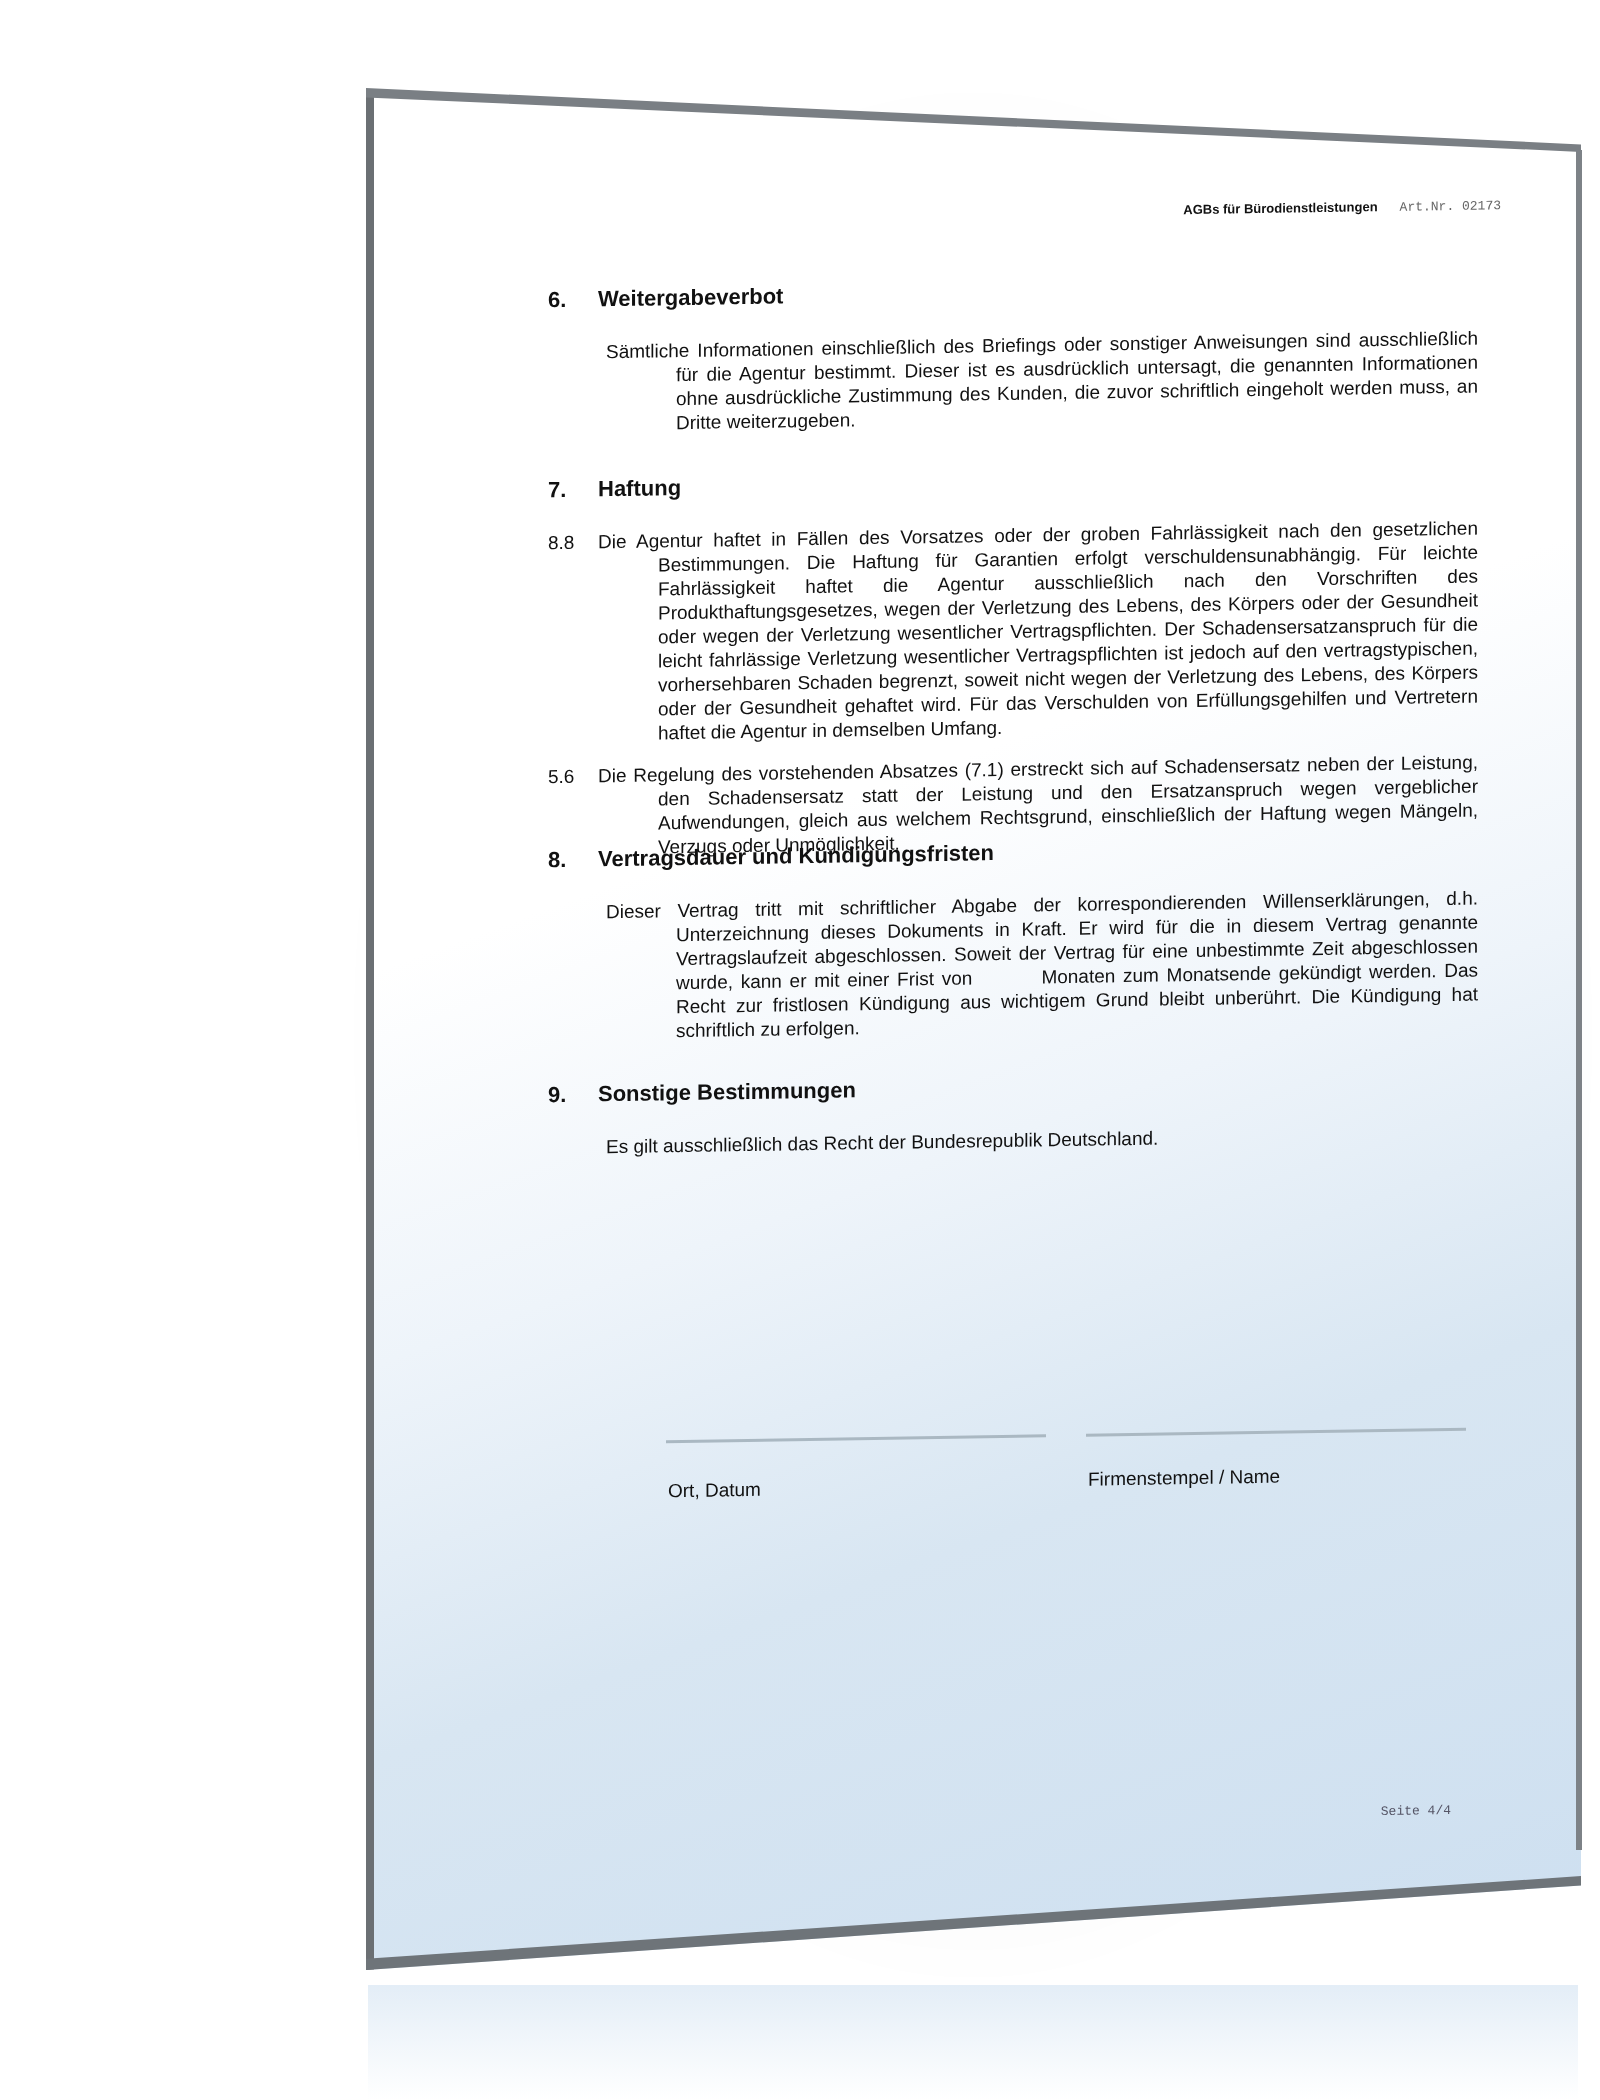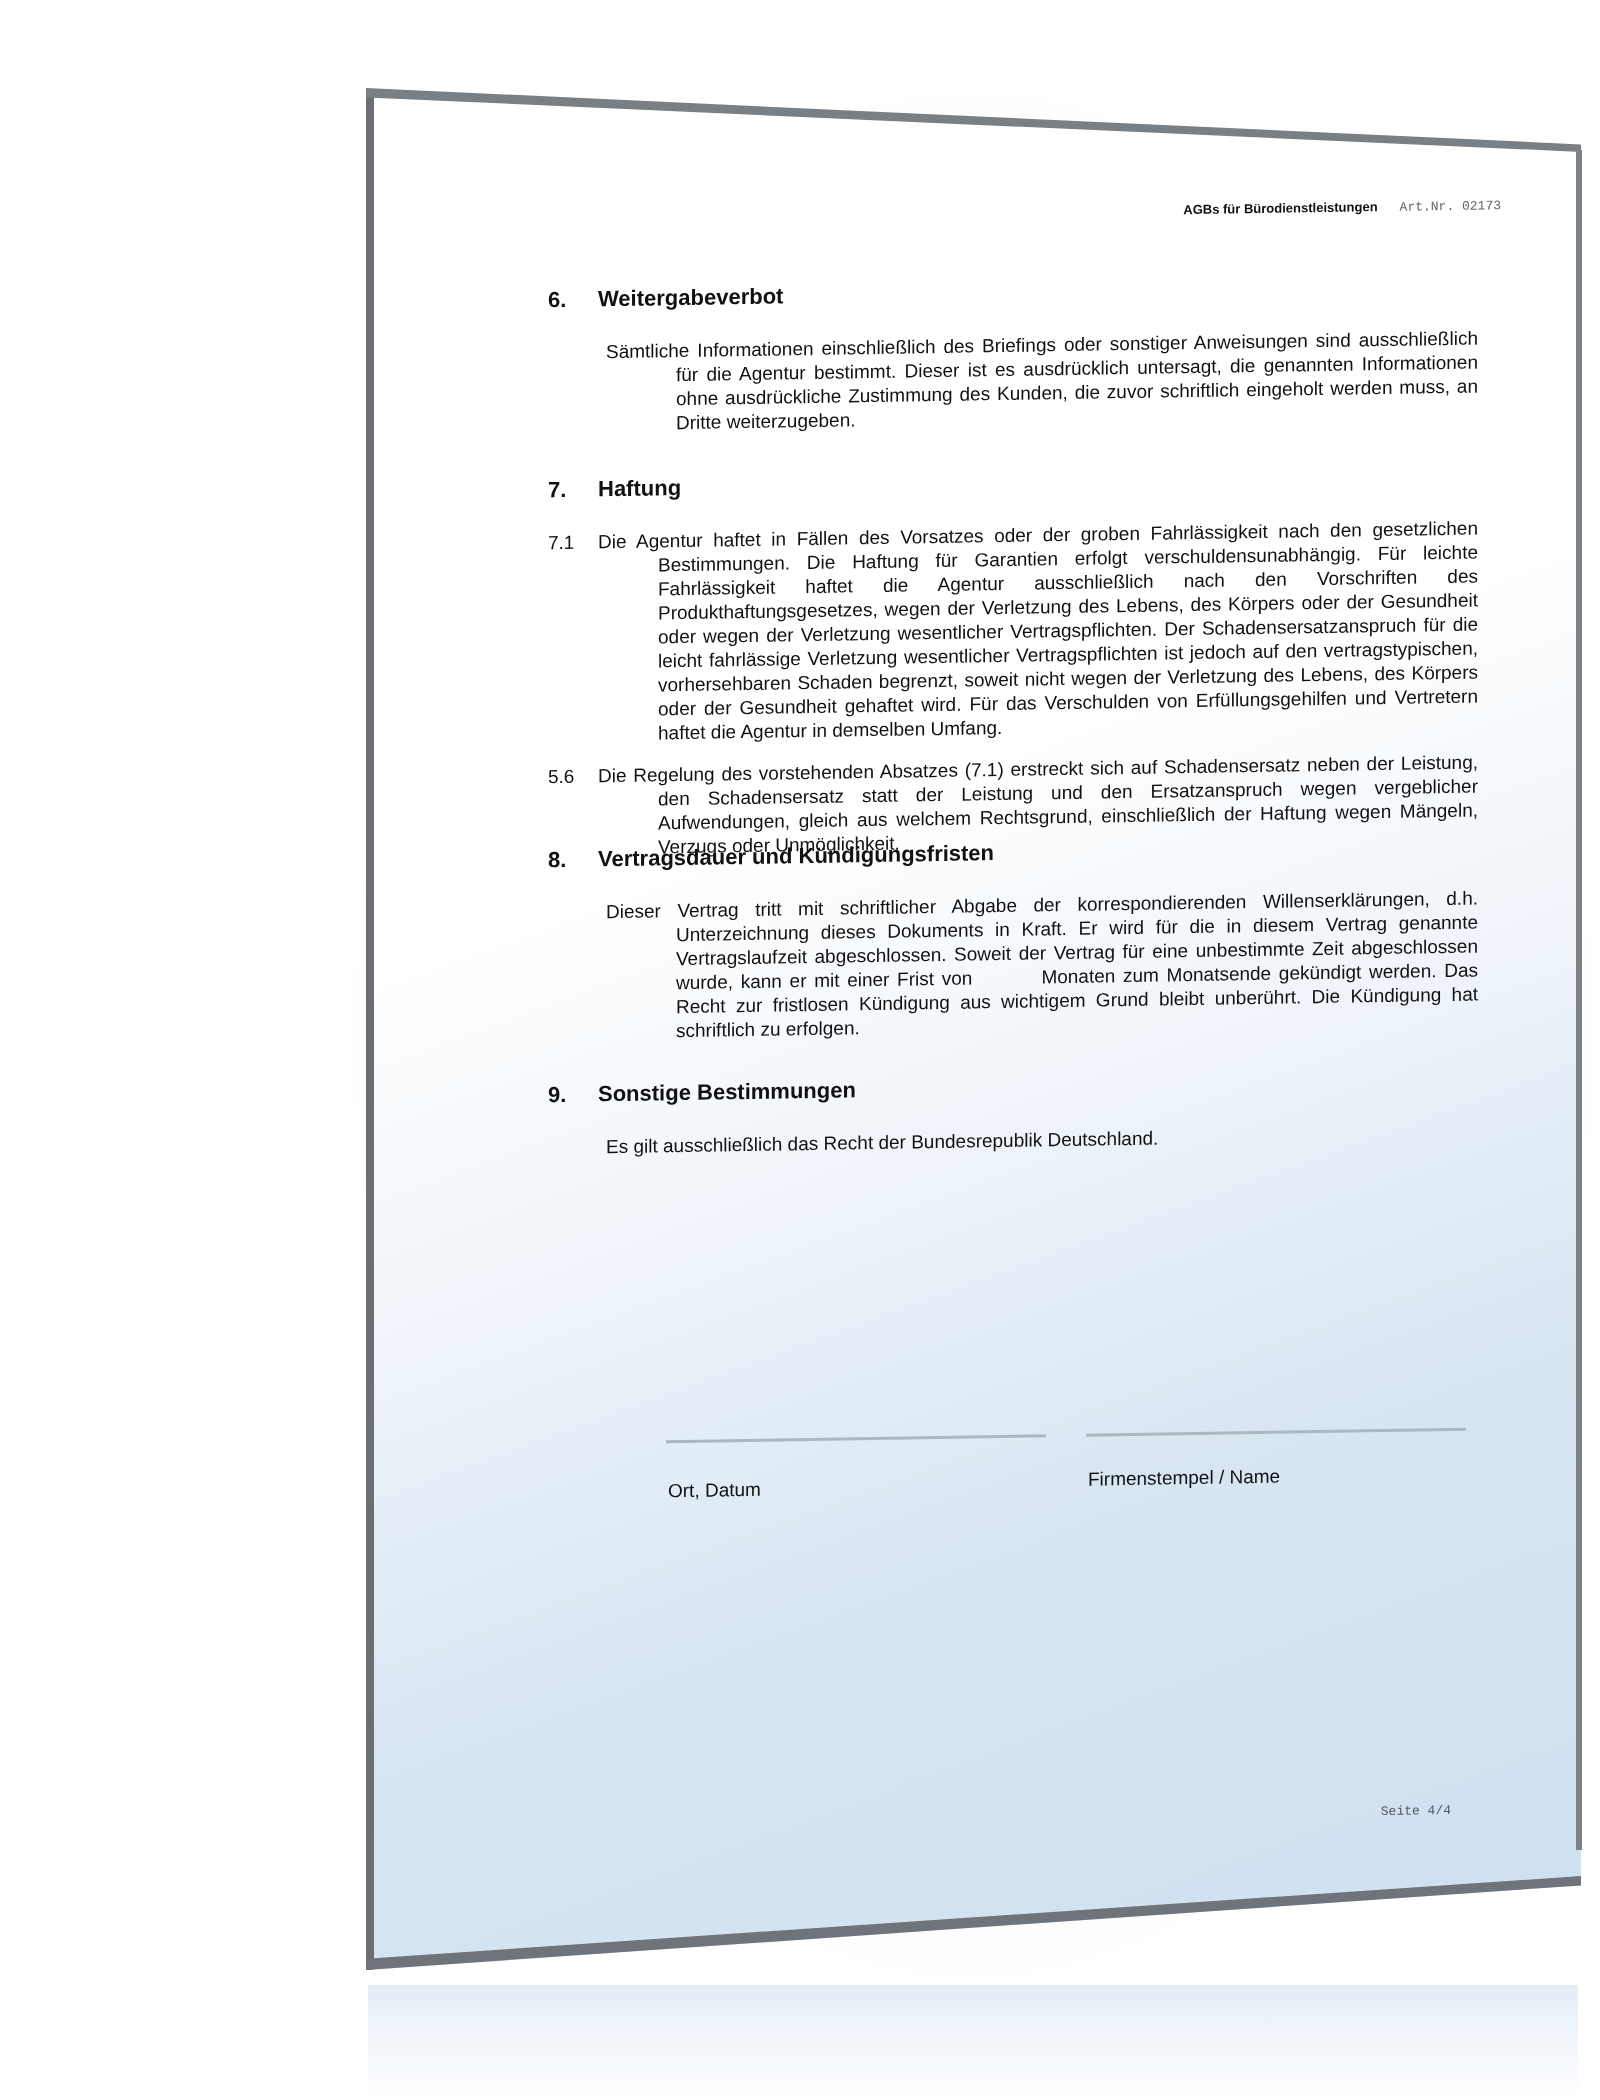--- a/index.html
+++ b/index.html
@@ -181,21 +181,21 @@
       </div>
       <div class="para">Sämtliche Informationen einschließlich des Briefings oder sonstiger Anweisungen sind ausschließlich für die Agentur bestimmt. Dieser ist es ausdrücklich untersagt, die genannten Informationen ohne ausdrückliche Zustimmung des Kunden, die zuvor schriftlich eingeholt werden muss, an Dritte weiterzugeben.</div>
     </div>
 
     <div class="section" style="top: 390px;">
       <div class="section-heading">
         <span class="section-num">7.</span>
         <span>Haftung</span>
       </div>
       <div class="sub">
-        <span class="sub-num">7.1</span>
+        <span class="sub-num">8.8</span>
         <span class="sub-text">Die Agentur haftet in Fällen des Vorsatzes oder der groben Fahrlässigkeit nach den gesetzlichen Bestimmungen. Die Haftung für Garantien erfolgt verschuldensunabhängig. Für leichte Fahrlässigkeit haftet die Agentur ausschließlich nach den Vorschriften des Produkthaftungsgesetzes, wegen der Verletzung des Lebens, des Körpers oder der Gesundheit oder wegen der Verletzung wesentlicher Vertragspflichten. Der Schadensersatzanspruch für die leicht fahrlässige Verletzung wesentlicher Vertragspflichten ist jedoch auf den vertragstypischen, vorhersehbaren Schaden begrenzt, soweit nicht wegen der Verletzung des Lebens, des Körpers oder der Gesundheit gehaftet wird. Für das Verschulden von Erfüllungsgehilfen und Vertretern haftet die Agentur in demselben Umfang.</span>
       </div>
       <div class="sub">
         <span class="sub-num">5.6</span>
         <span class="sub-text">Die Regelung des vorstehenden Absatzes (7.1) erstreckt sich auf Schadensersatz neben der Leistung, den Schadensersatz statt der Leistung und den Ersatzanspruch wegen vergeblicher Aufwendungen, gleich aus welchem Rechtsgrund, einschließlich der Haftung wegen Mängeln, Verzugs oder Unmöglichkeit.</span>
       </div>
     </div>
 
     <div class="section" style="top: 760px;">
       <div class="section-heading">

